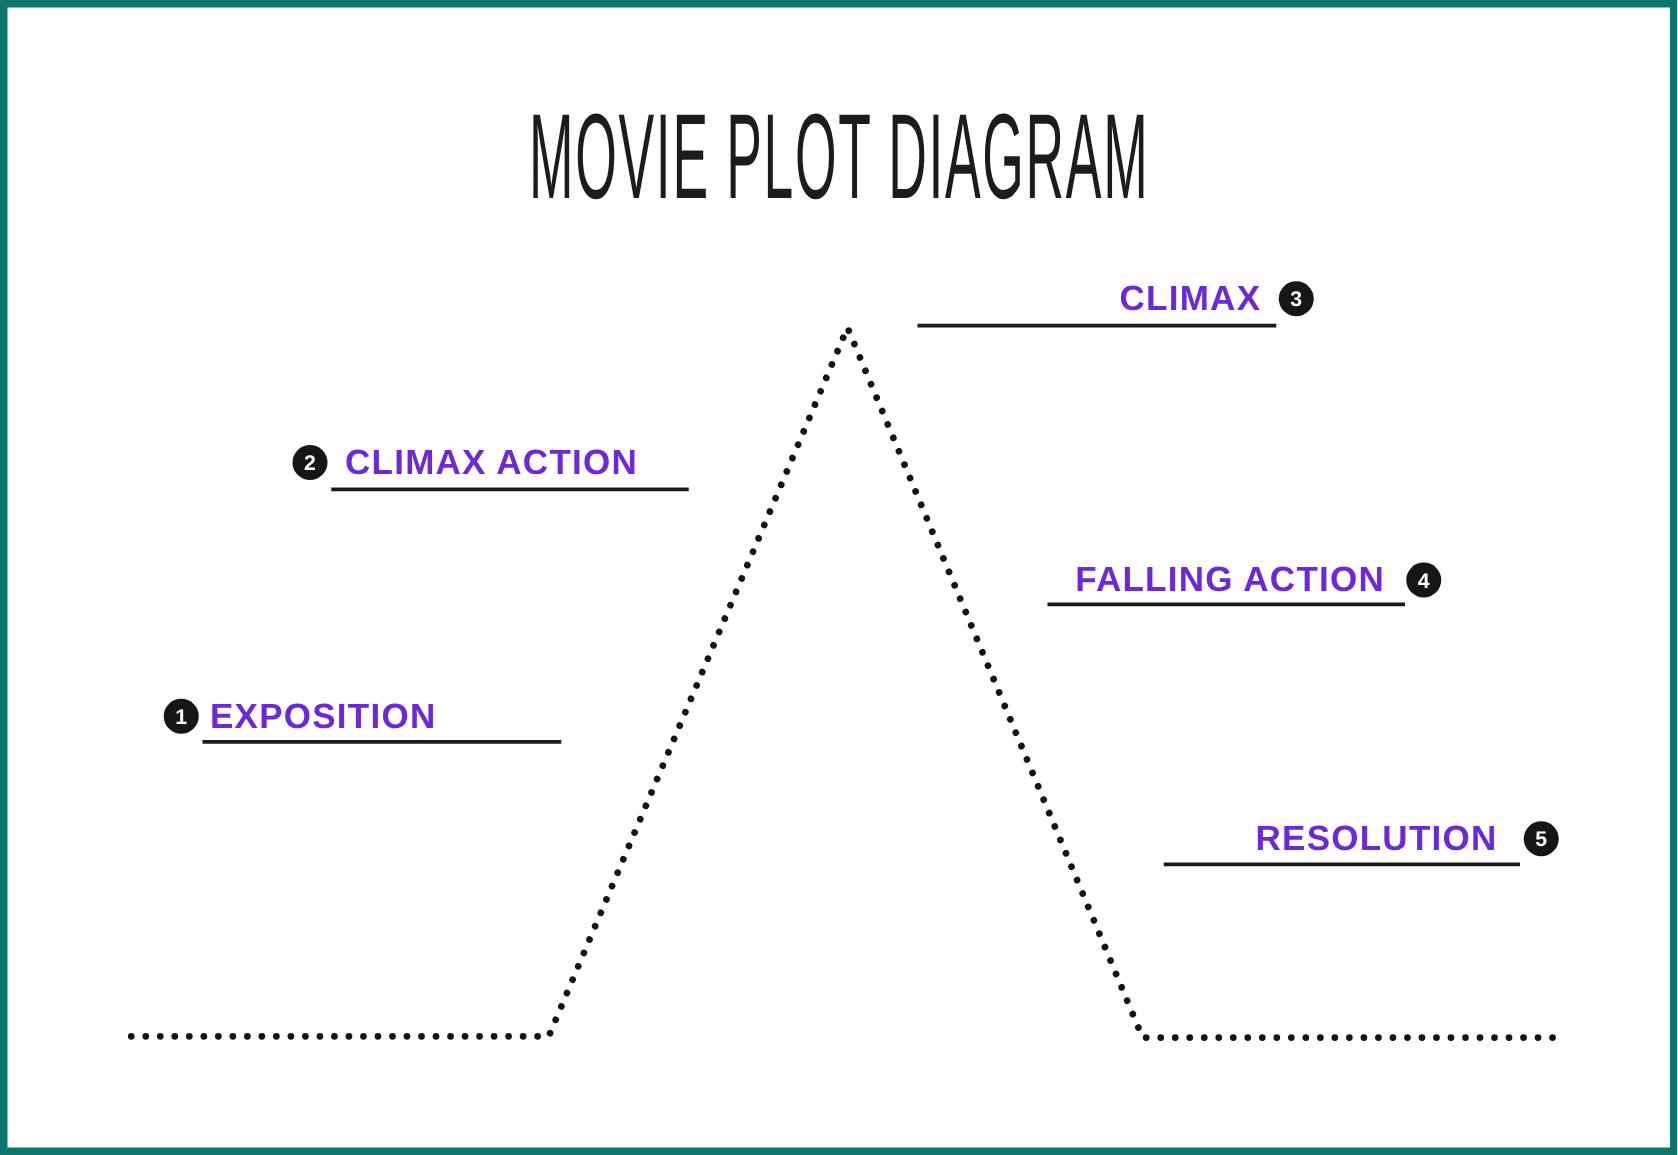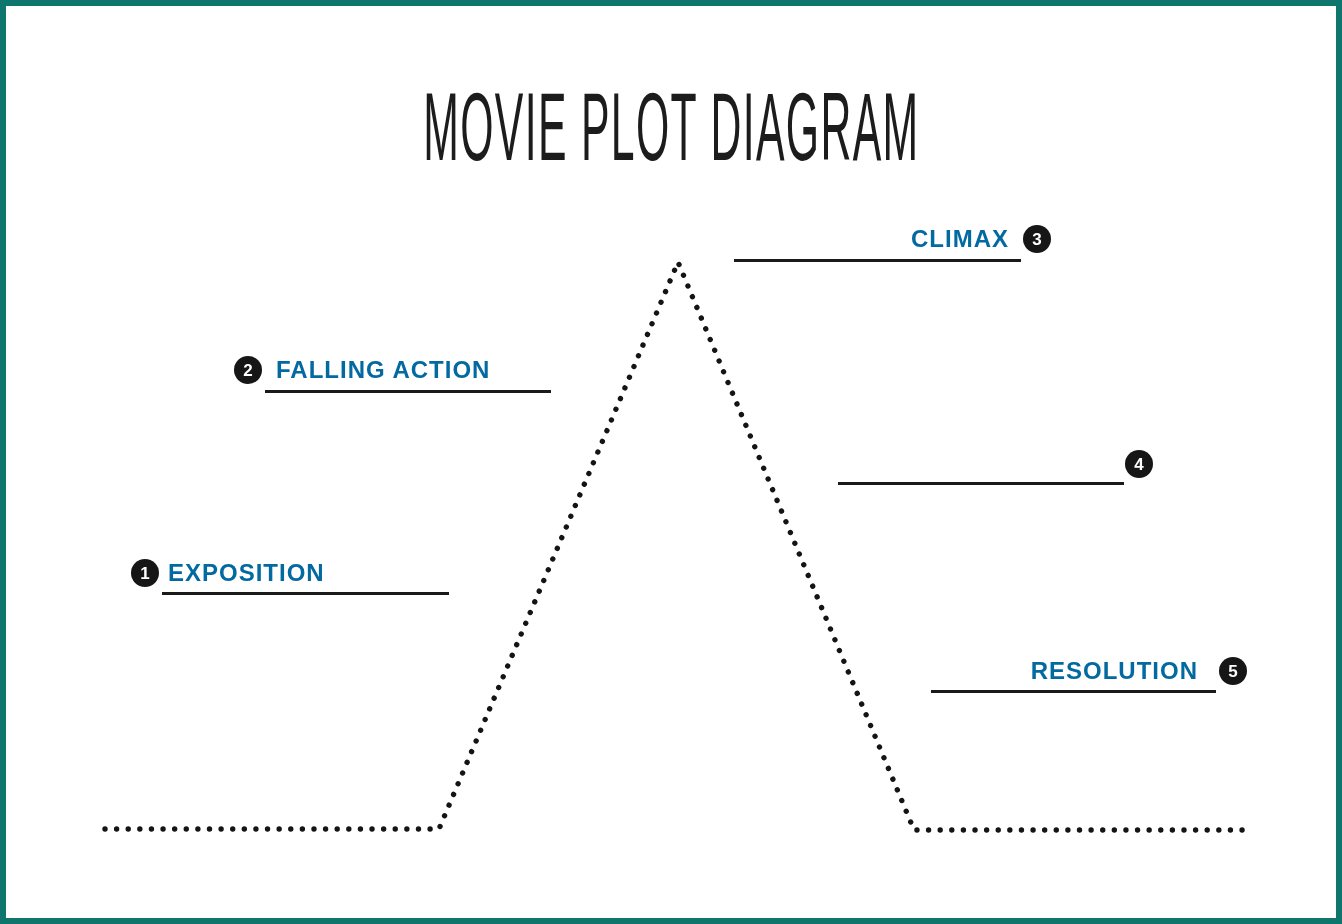--- a/index.html
+++ b/index.html
@@ -69,24 +69,24 @@
     display: flex;
     align-items: center;
     justify-content: center;
     line-height: 1;
   }
   .badge-left  { left: 0; }
   .badge-right { right: 0; }
   .stage-label {
     position: absolute;
     top: 1px;
-    font-size: 24px;
+    font-size: 28px;
     font-weight: 700;
     letter-spacing: 1px;
-    color: #0369a1;
+    color: #6d28d9;
     line-height: 26px;
     white-space: nowrap;
   }
   .rule {
     position: absolute;
     height: 3px;
     background: #1a1a1a;
   }
   
   #stage-1 { left: 125px; top: 553px; width: 320px; }
@@ -127,36 +127,37 @@
       <span>1</span>
     </span>
     <span class="stage-label">EXPOSITION</span>
     <span class="rule"></span>
   </div>
 
   <div class="stage" id="stage-2">
     <span class="badge badge-left">
       <span>2</span>
     </span>
-    <span class="stage-label">FALLING ACTION</span>
+    <span class="stage-label">CLIMAX ACTION</span>
     <span class="rule"></span>
   </div>
 
   <div class="stage" id="stage-3">
     <span class="badge badge-right">
       <span>3</span>
     </span>
     <span class="stage-label">CLIMAX</span>
     <span class="rule"></span>
   </div>
 
   <div class="stage" id="stage-4">
     <span class="badge badge-right">
       <span>4</span>
     </span>
+    <span class="stage-label">FALLING ACTION</span>
     <span class="rule"></span>
   </div>
 
   <div class="stage" id="stage-5">
     <span class="badge badge-right">
       <span>5</span>
     </span>
     <span class="stage-label">RESOLUTION</span>
     <span class="rule"></span>
   </div>

